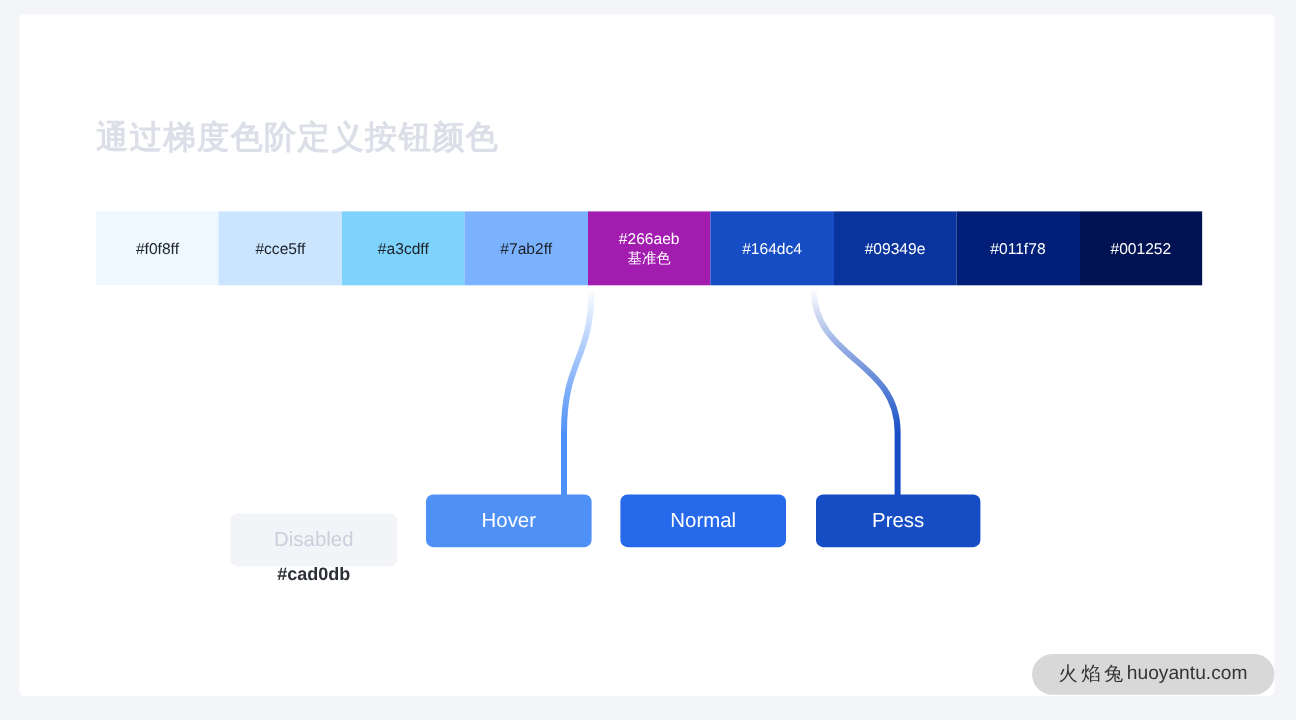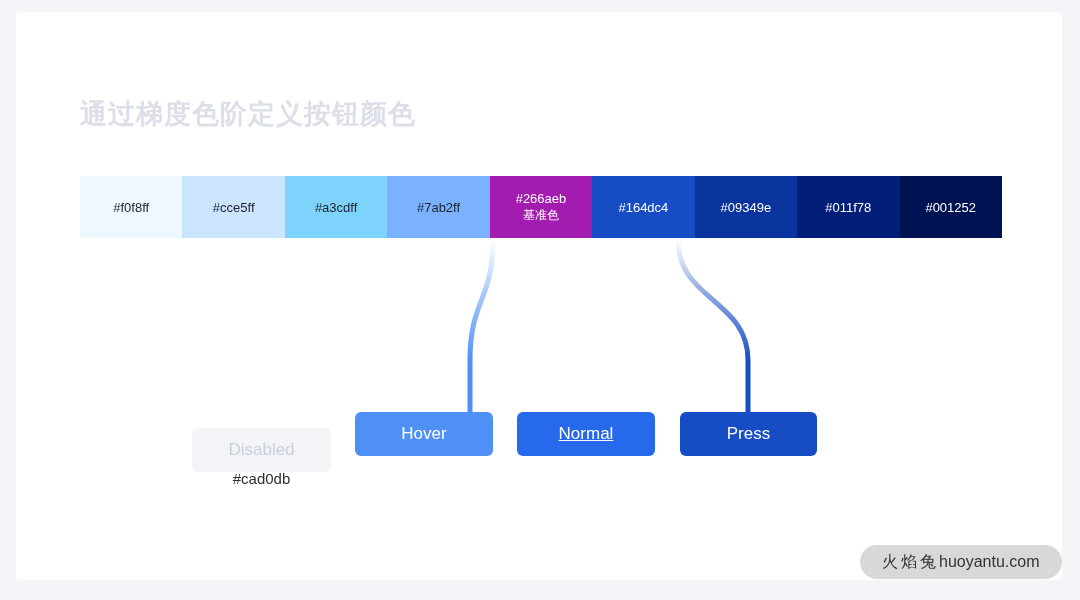--- a/index.html
+++ b/index.html
@@ -98,36 +98,36 @@
     left: 355px;
     top: 412px;
     width: 138px;
     background: #4f90f7;
   }
   .btn-normal {
     left: 517px;
     top: 412px;
     width: 138px;
     background: #266aeb;
-    text-decoration: underline;
   }
   .btn-press {
     left: 680px;
     top: 412px;
     width: 137px;
     background: #164dc4;
   }
   .caption {
     position: absolute;
     left: 192px;
     top: 470px;
     width: 139px;
     text-align: center;
     font-size: 15px;
     color: #2b2f36;
+    font-weight: bold;
   }
 
   
   .watermark {
     position: absolute;
     left: 860px;
     top: 545px;
     height: 34px;
     padding: 0 22px;
     background: #d8d8d8;

